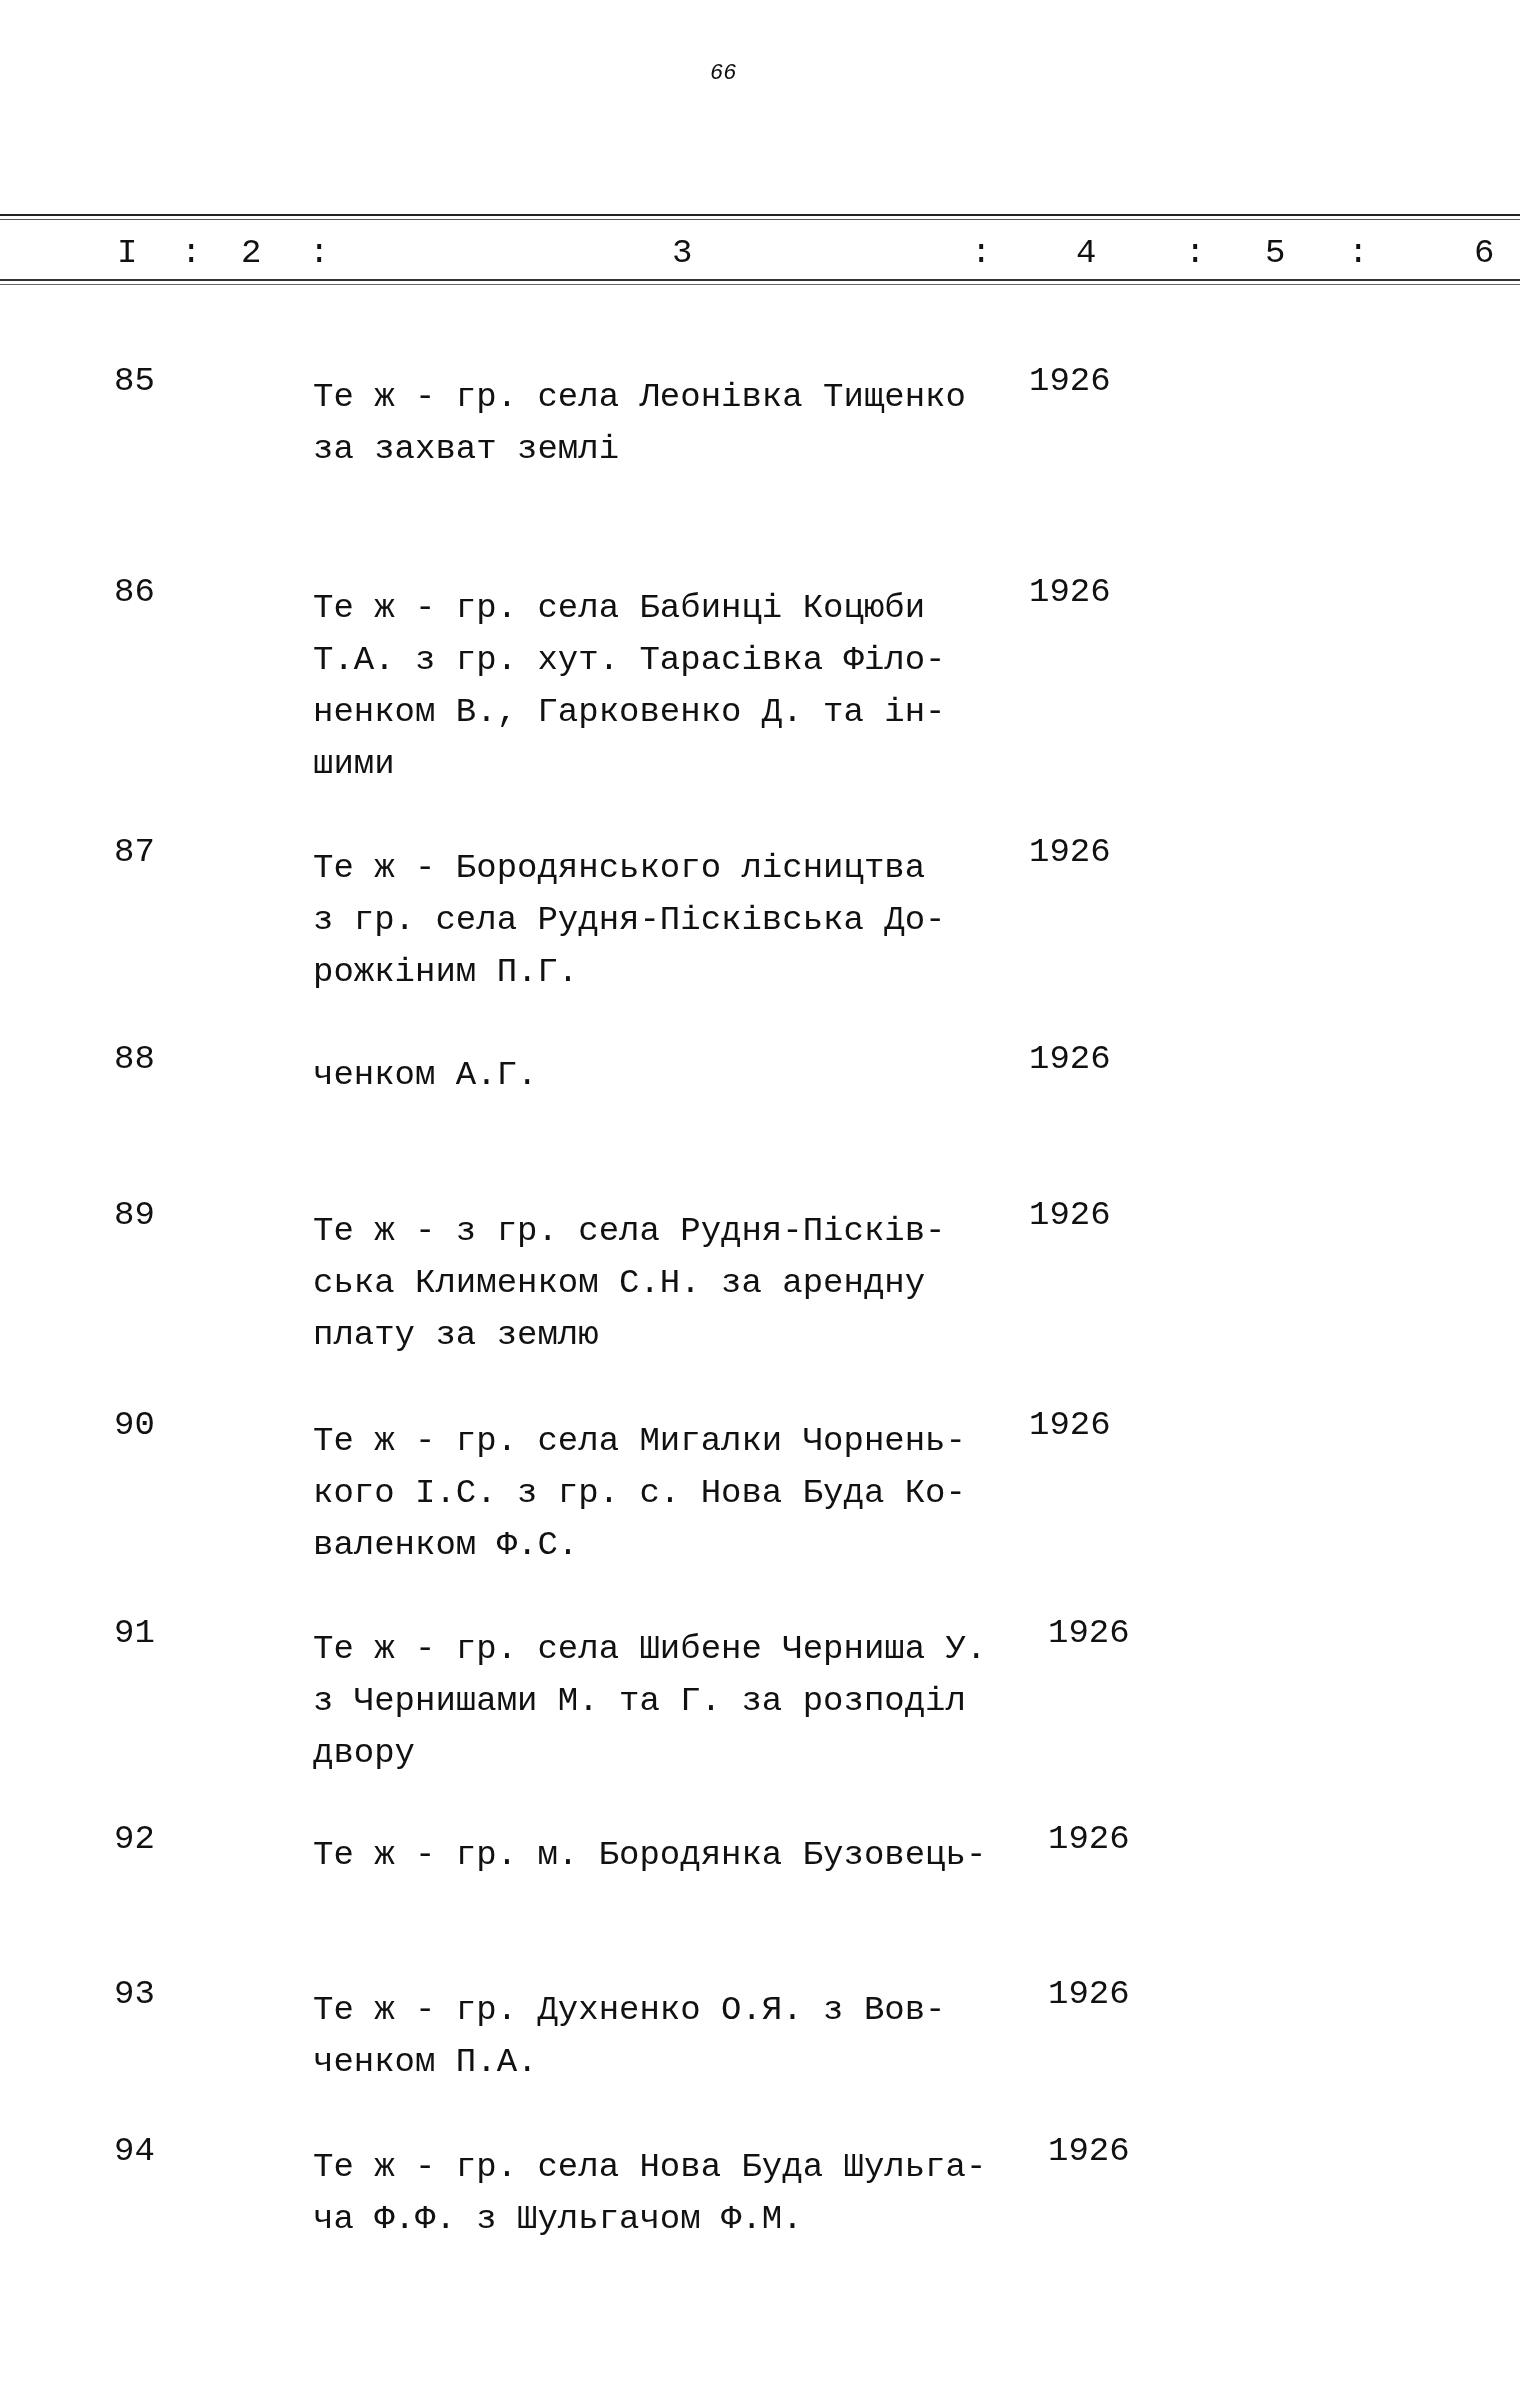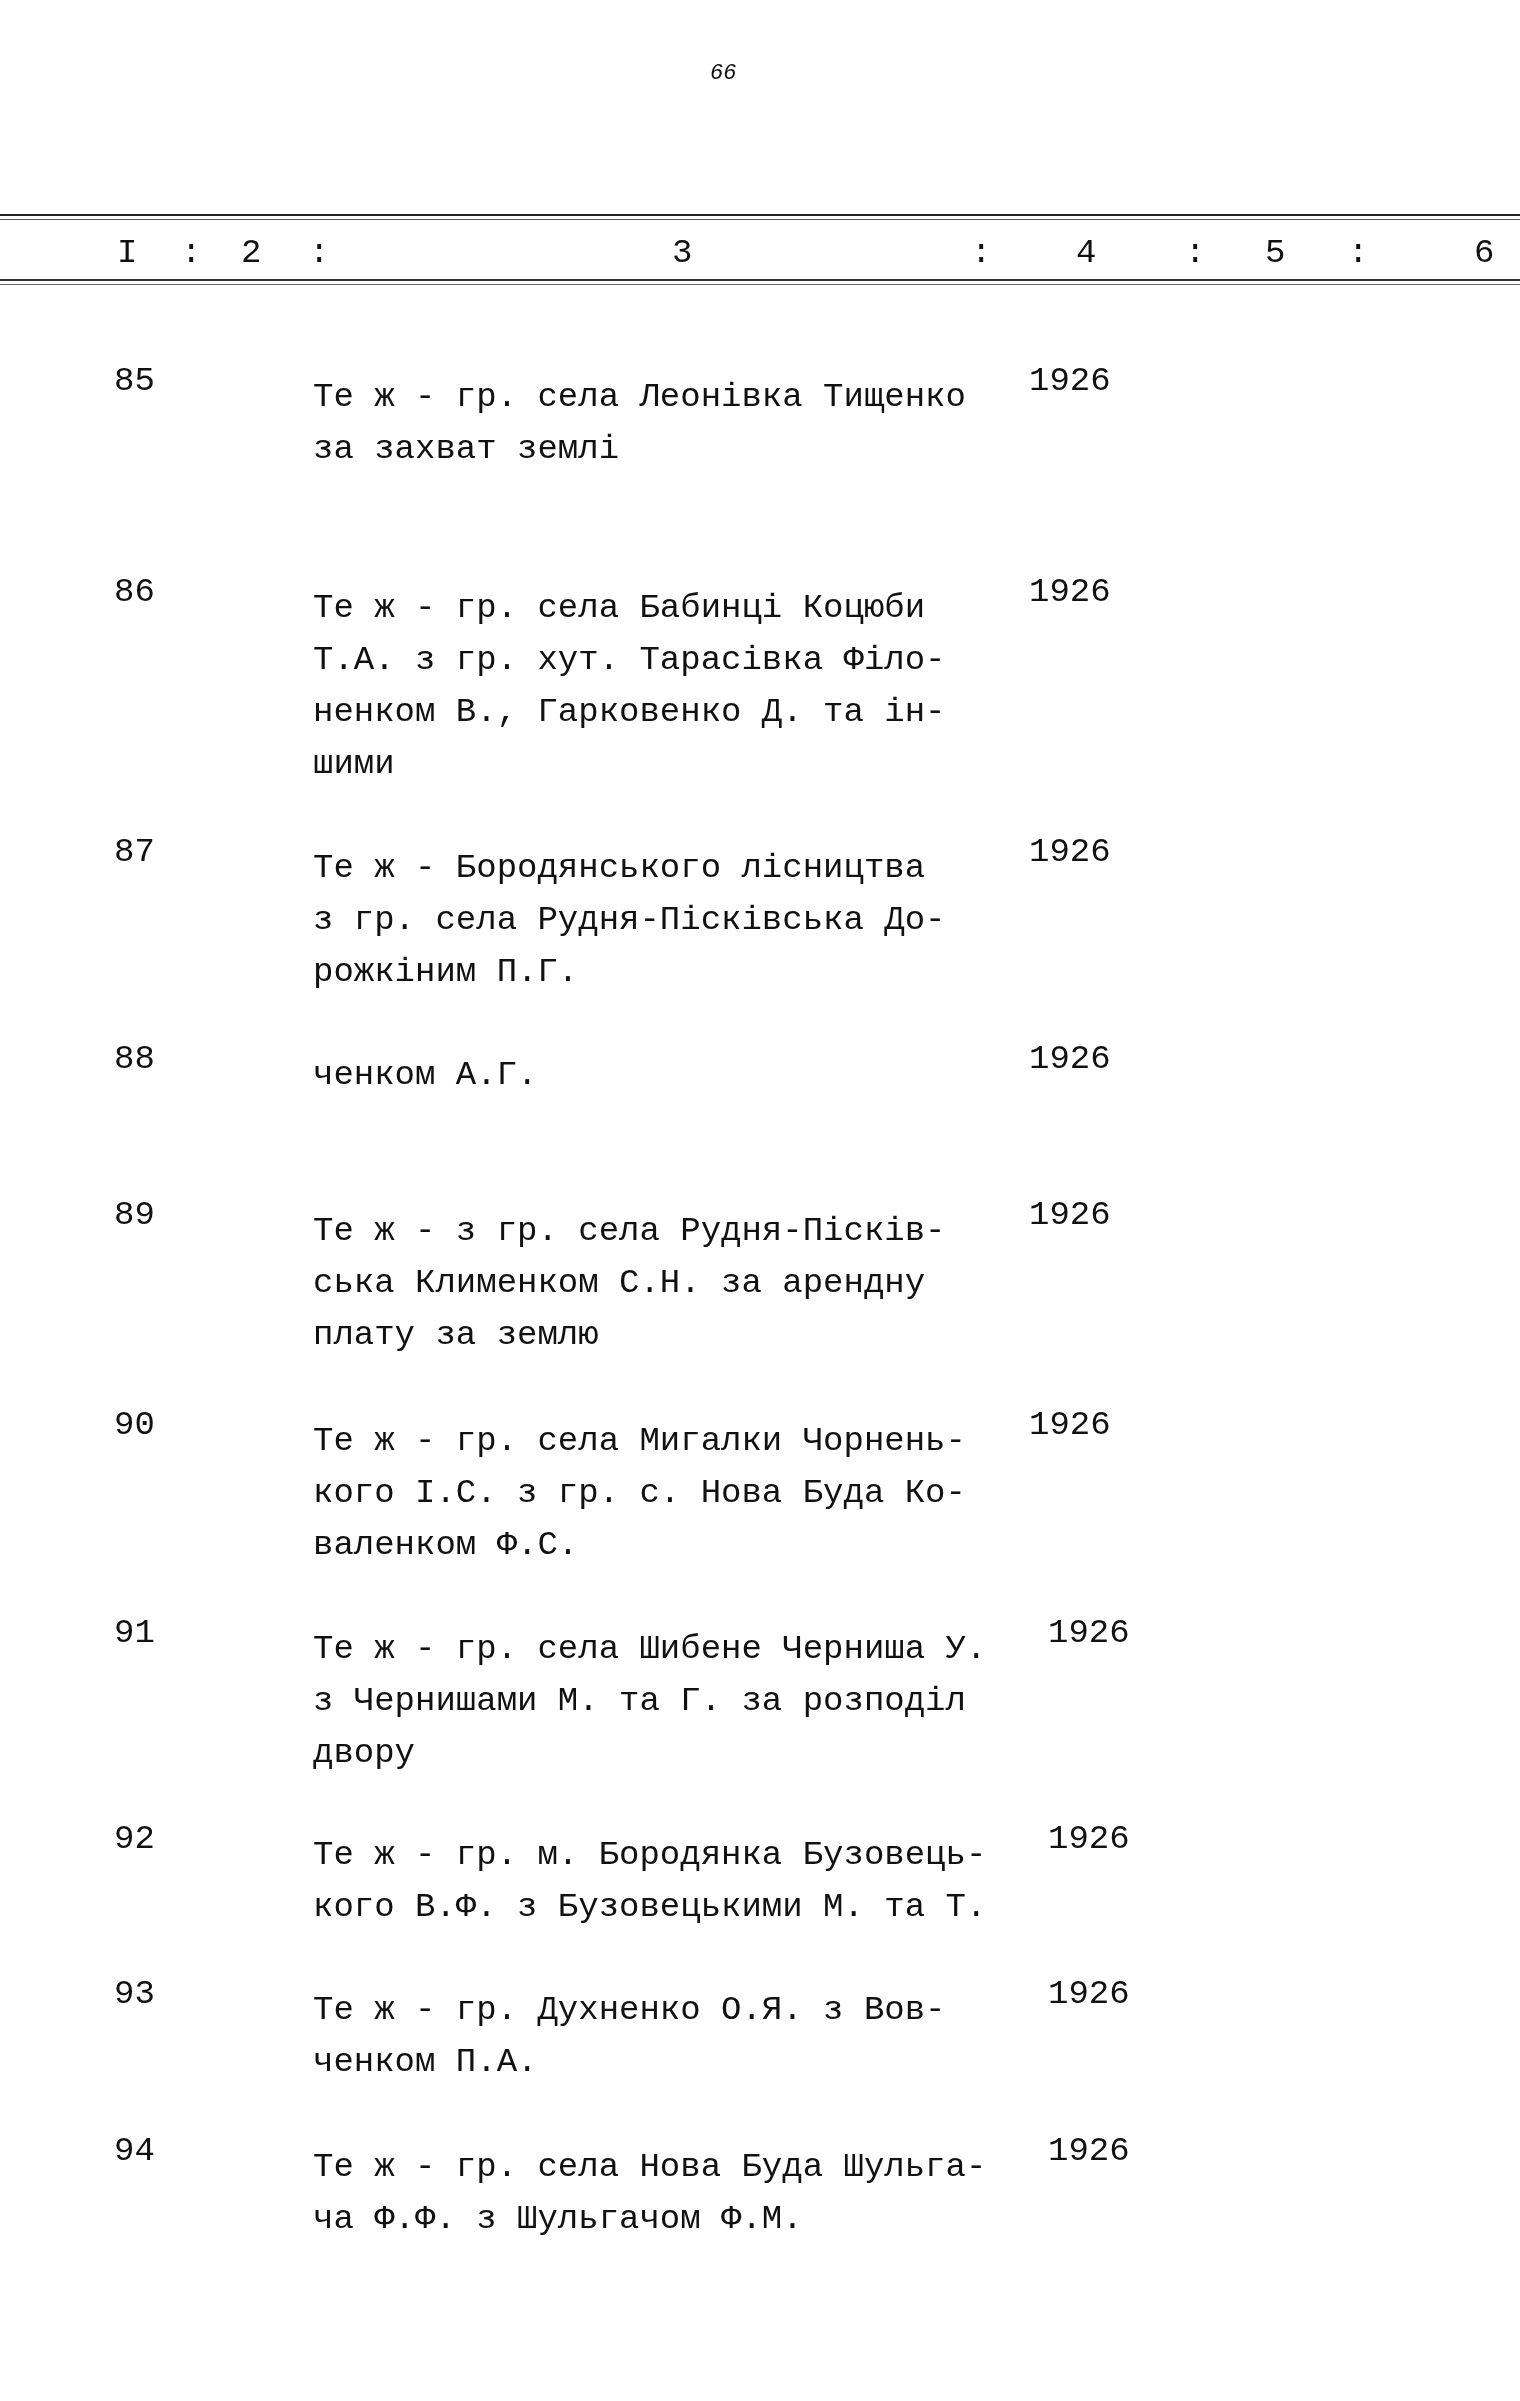--- a/index.html
+++ b/index.html
@@ -75,21 +75,21 @@
     <div class="desc"><div>Те ж - гр. села Мигалки Чорнень-</div><div>кого І.С. з гр. с. Нова Буда Ко-</div><div>валенком Ф.С.</div></div>
     <span class="year">1926</span>
   </div>
   <div class="entry" style="top:1607px">
     <span class="num">91</span>
     <div class="desc"><div>Те ж - гр. села Шибене Черниша У.</div><div>з Чернишами М. та Г. за розподіл</div><div>двору</div></div>
     <span class="year" style="left:1048px">1926</span>
   </div>
   <div class="entry" style="top:1813px">
     <span class="num">92</span>
-    <div class="desc"><div>Те ж - гр. м. Бородянка Бузовець-</div><div>кого В.Ф. з Бузовецькими М. та Т.</div></div>
+    <div class="desc"><div>Те ж - гр. м. Бородянка Бузовець-</div></div>
     <span class="year" style="left:1048px">1926</span>
   </div>
   <div class="entry" style="top:1968px">
     <span class="num">93</span>
     <div class="desc"><div>Те ж - гр. Духненко О.Я. з Вов-</div><div>ченком П.А.</div></div>
     <span class="year" style="left:1048px">1926</span>
   </div>
   <div class="entry" style="top:2125px">
     <span class="num">94</span>
     <div class="desc"><div>Те ж - гр. села Нова Буда Шульга-</div><div>ча Ф.Ф. з Шульгачом Ф.М.</div></div>

